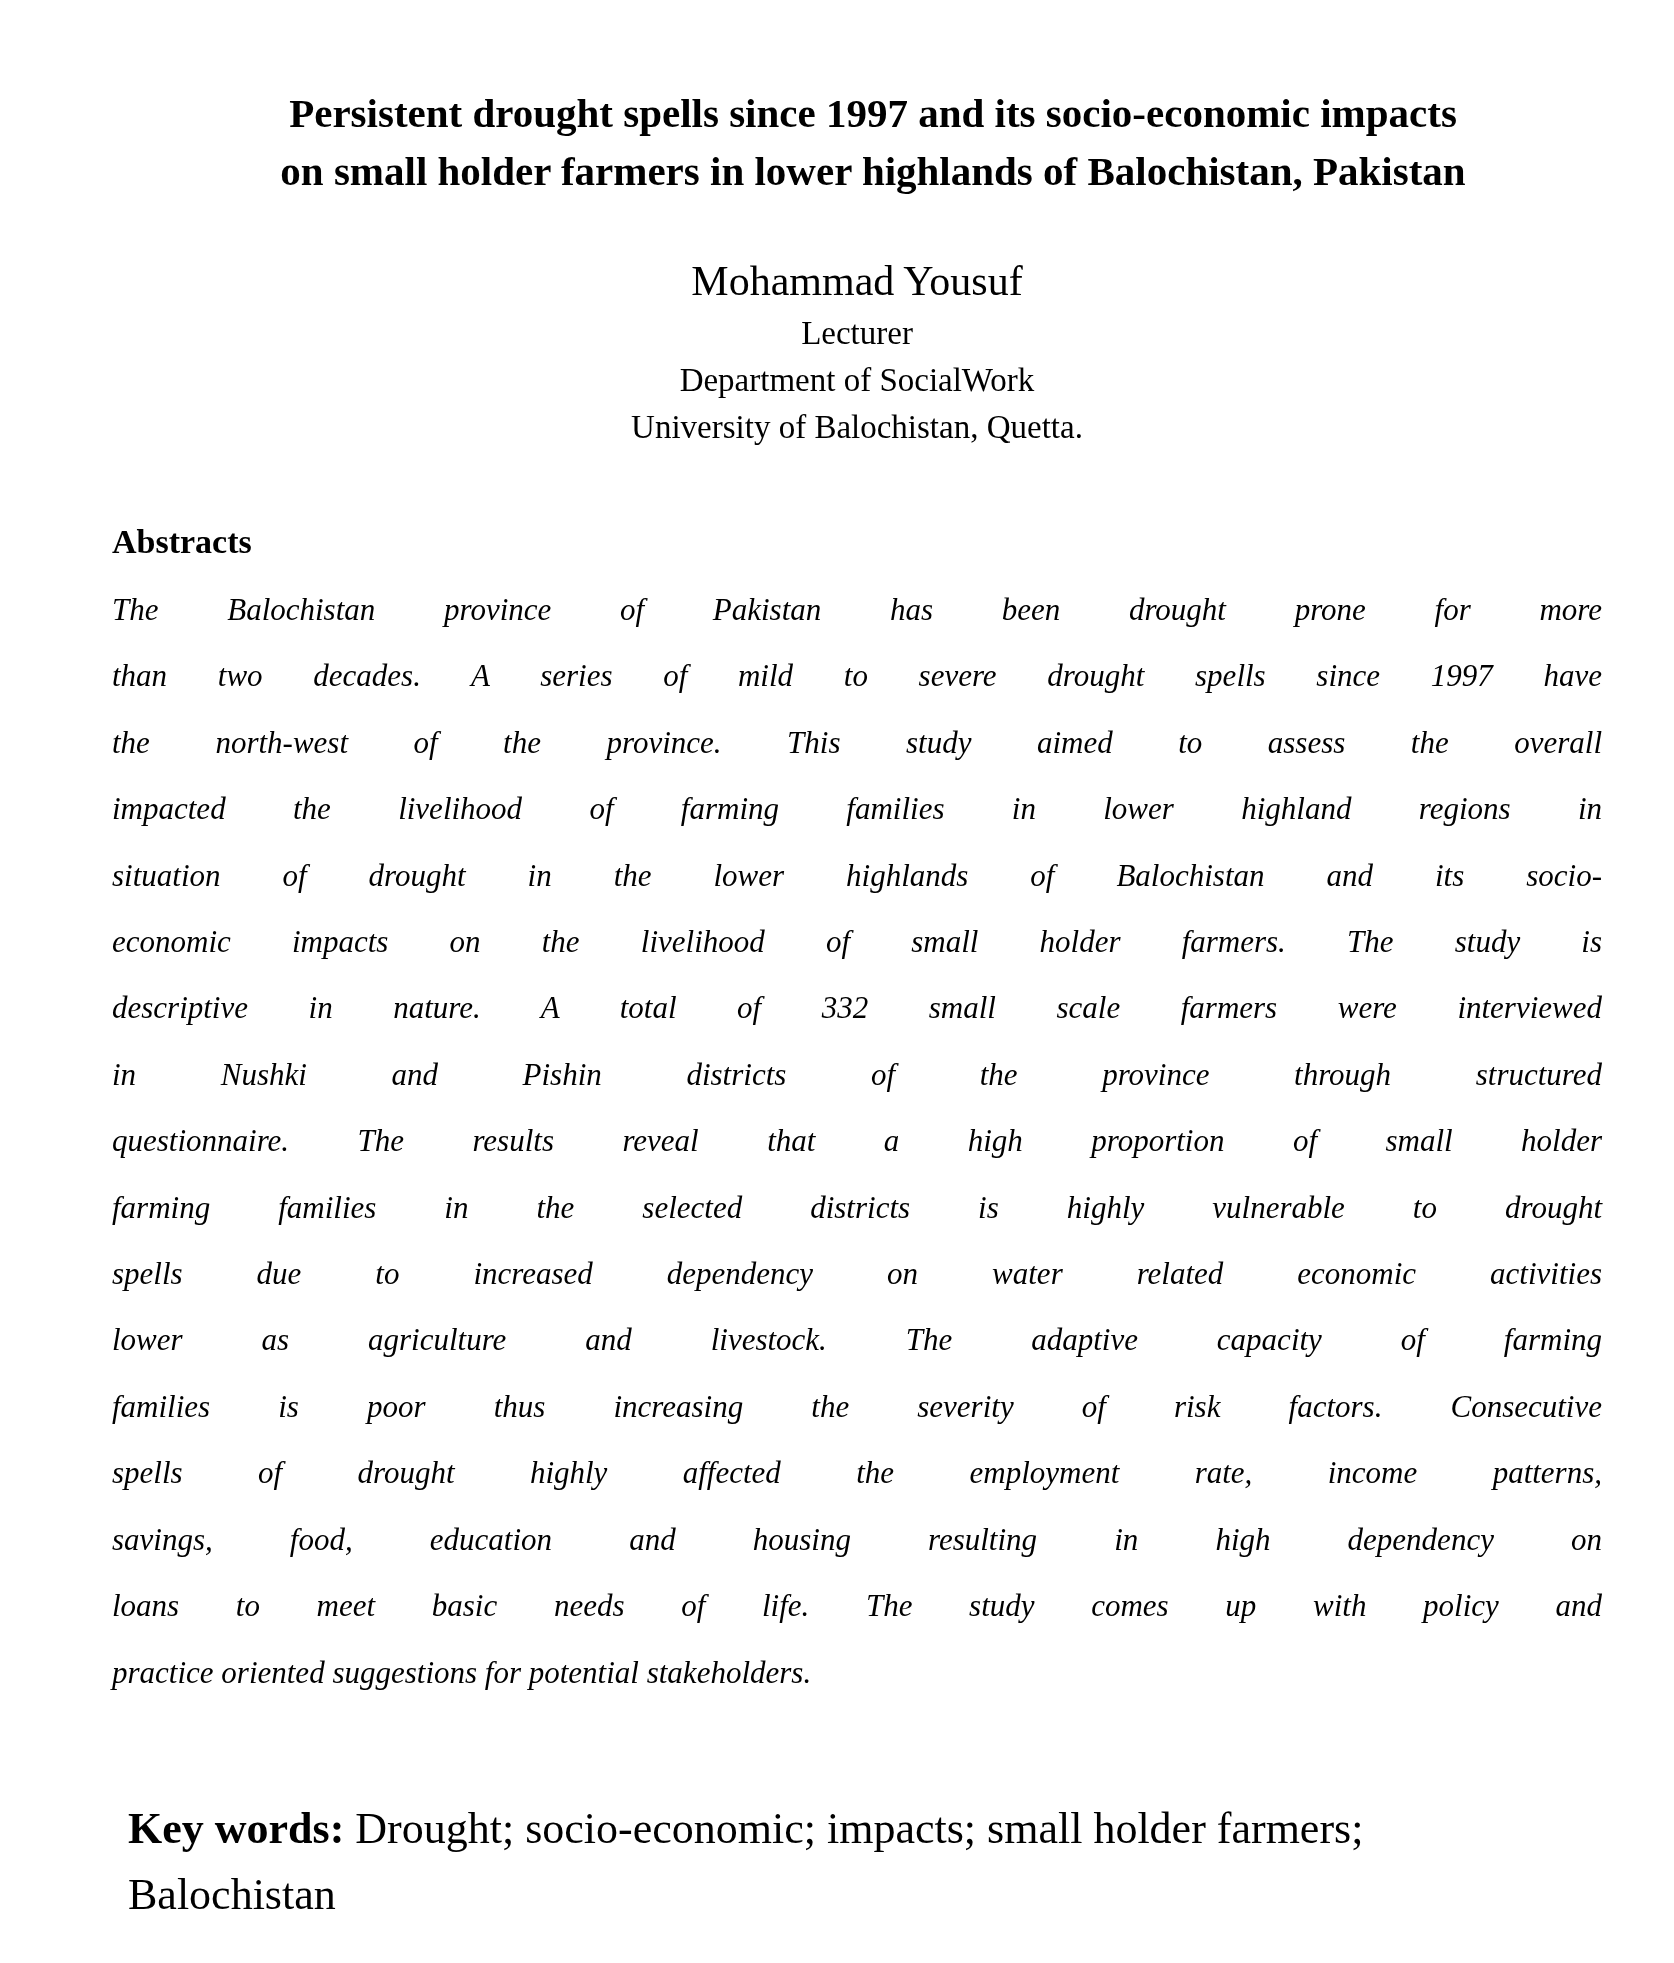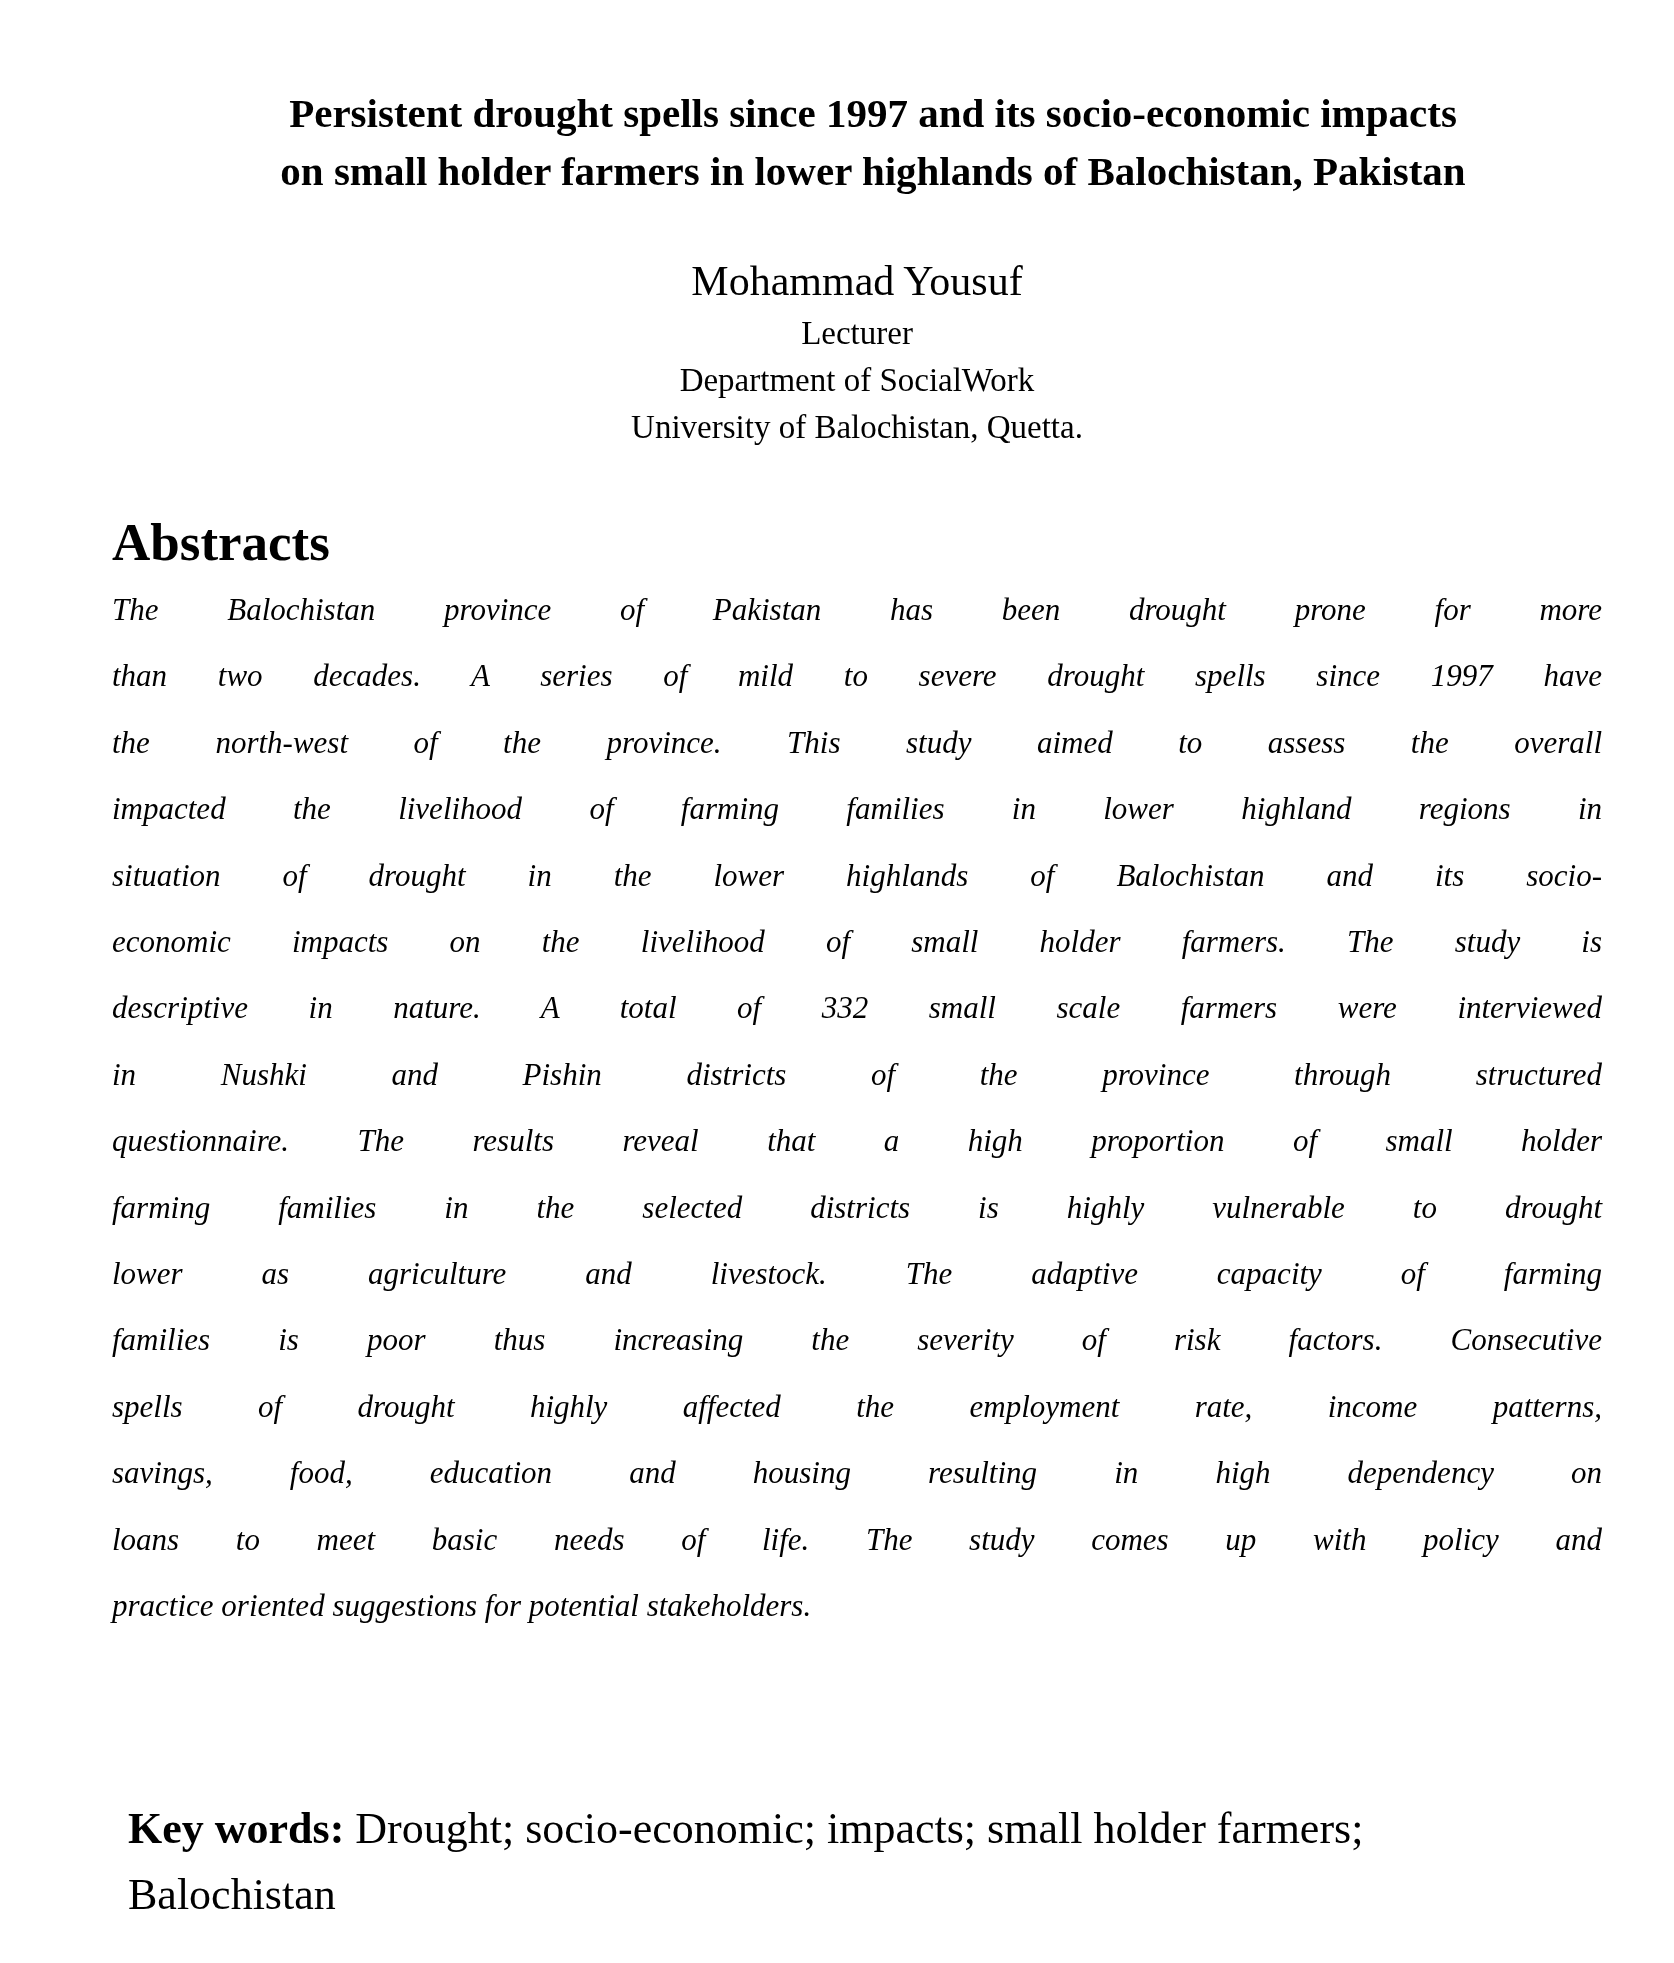--- a/index.html
+++ b/index.html
@@ -49,21 +49,21 @@
   .affil {
     font-size: 33px;
     line-height: 47px;
     display: block;
   }
   .abstract-heading {
     position: absolute;
     top: 512px;
     left: 0;
     font-weight: bold;
-    font-size: 53px;
+    font-size: 34px;
     line-height: 60px;
     margin: 0;
   }
   .abstract-body {
     position: absolute;
     top: 577px;
     left: 0;
     width: 1490px;
     font-style: italic;
     font-size: 31px;
@@ -114,20 +114,21 @@
     <span class="ln">The Balochistan province of Pakistan has been drought prone for more</span>
     <span class="ln">than two decades. A series of mild to severe drought spells since 1997 have</span>
     <span class="ln">the north-west of the province. This study aimed to assess the overall</span>
     <span class="ln">impacted the livelihood of farming families in lower highland regions in</span>
     <span class="ln">situation of drought in the lower highlands of Balochistan and its socio-</span>
     <span class="ln">economic impacts on the livelihood of small holder farmers. The study is</span>
     <span class="ln">descriptive in nature. A total of 332 small scale farmers were interviewed</span>
     <span class="ln">in Nushki and Pishin districts of the province through structured</span>
     <span class="ln">questionnaire. The results reveal that a high proportion of small holder</span>
     <span class="ln">farming families in the selected districts is highly vulnerable to drought</span>
+    <span class="ln">spells due to increased dependency on water related economic activities</span>
     <span class="ln">lower as agriculture and livestock. The adaptive capacity of farming</span>
     <span class="ln">families is poor thus increasing the severity of risk factors. Consecutive</span>
     <span class="ln">spells of drought highly affected the employment rate, income patterns,</span>
     <span class="ln">savings, food, education and housing resulting in high dependency on</span>
     <span class="ln">loans to meet basic needs of life. The study comes up with policy and</span>
     <span class="ln last">practice oriented suggestions for potential stakeholders.</span>
   </p>
 
   <p class="keywords">
     <span class="kw-label">Key words:</span><span> Drought; socio-economic; impacts; small holder farmers;</span><br>

